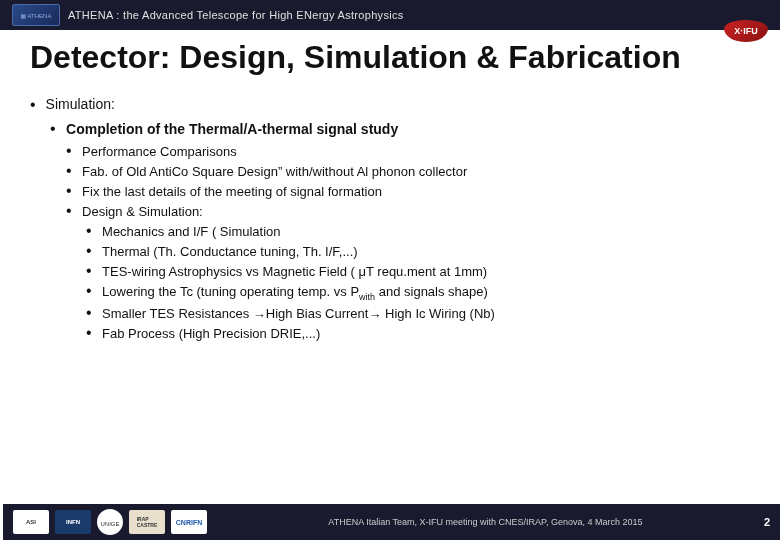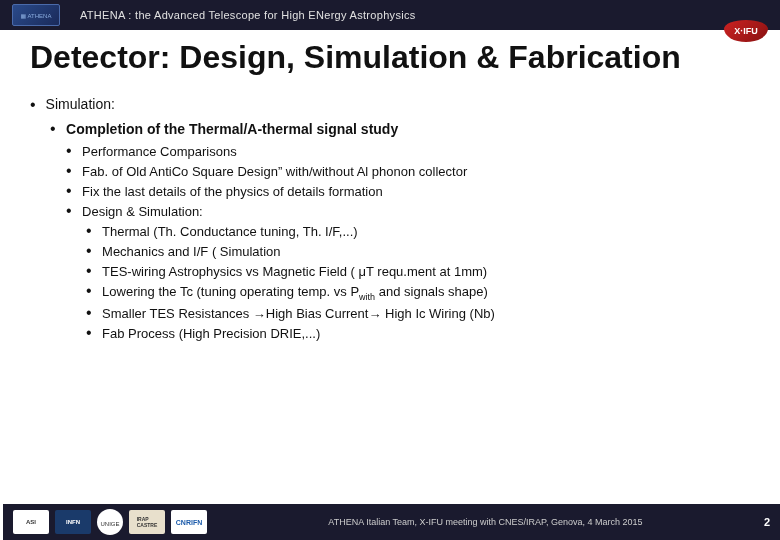--- a/index.html
+++ b/index.html
@@ -18,21 +18,21 @@
       color: #fff;
       display: flex;
       align-items: center;
       justify-content: space-between;
       padding: 4px 12px;
       height: 30px;
     }
     .header-left {
       display: flex;
       align-items: center;
-      gap: 20px;
+      gap: 8px;
     }
     .header-logo-placeholder {
       width: 48px;
       height: 22px;
       background: linear-gradient(135deg, #2a4a8a, #1a2a5a);
       border: 1px solid #4a6aaa;
       display: flex;
       align-items: center;
       justify-content: center;
       font-size: 7px;
@@ -201,36 +201,36 @@
   <div class="bullet-l2">
     <span class="bullet-dot">•</span>
     <span class="bullet-text">Performance Comparisons</span>
   </div>
   <div class="bullet-l2">
     <span class="bullet-dot">•</span>
     <span class="bullet-text">Fab. of Old AntiCo Square Design” with/without Al phonon collector</span>
   </div>
   <div class="bullet-l2">
     <span class="bullet-dot">•</span>
-    <span class="bullet-text">Fix the last details of the physics of details formation</span>
+    <span class="bullet-text">Fix the last details of the meeting of signal formation</span>
   </div>
 
 
   <div class="bullet-l2">
     <span class="bullet-dot">•</span>
     <span class="bullet-text">Design &amp; Simulation:</span>
   </div>
 
   <div class="bullet-l3">
     <span class="bullet-dot">•</span>
+    <span class="bullet-text">Mechanics and I/F ( Simulation</span>
+  </div>
+  <div class="bullet-l3">
+    <span class="bullet-dot">•</span>
     <span class="bullet-text">Thermal (Th. Conductance tuning, Th. I/F,...)</span>
-  </div>
-  <div class="bullet-l3">
-    <span class="bullet-dot">•</span>
-    <span class="bullet-text">Mechanics and I/F ( Simulation</span>
   </div>
   <div class="bullet-l3">
     <span class="bullet-dot">•</span>
     <span class="bullet-text">TES-wiring Astrophysics vs Magnetic Field ( μT requ.ment at 1mm)</span>
   </div>
   <div class="bullet-l3">
     <span class="bullet-dot">•</span>
     <span class="bullet-text">Lowering the Tc (tuning operating temp. vs P<sub>with</sub> and signals shape)</span>
   </div>
   <div class="bullet-l3">

